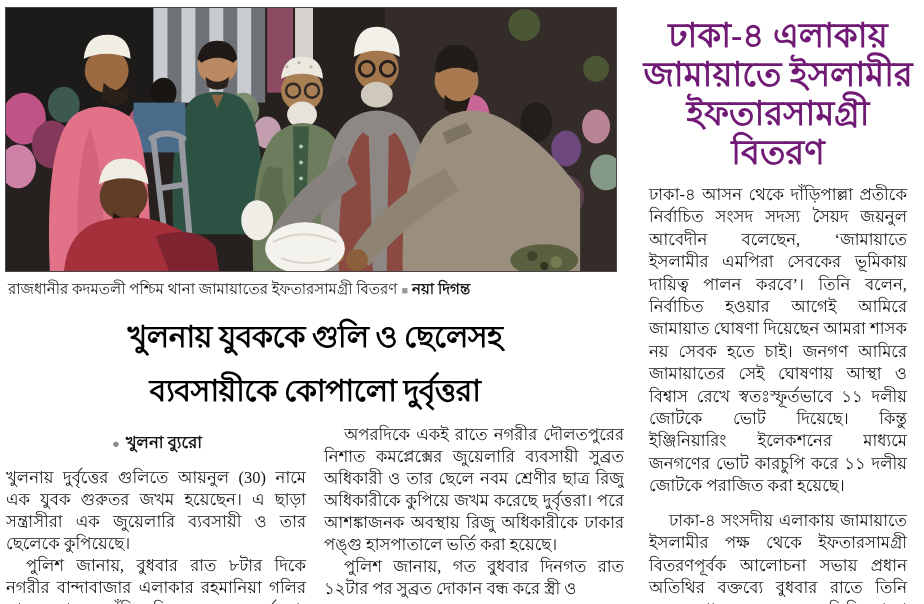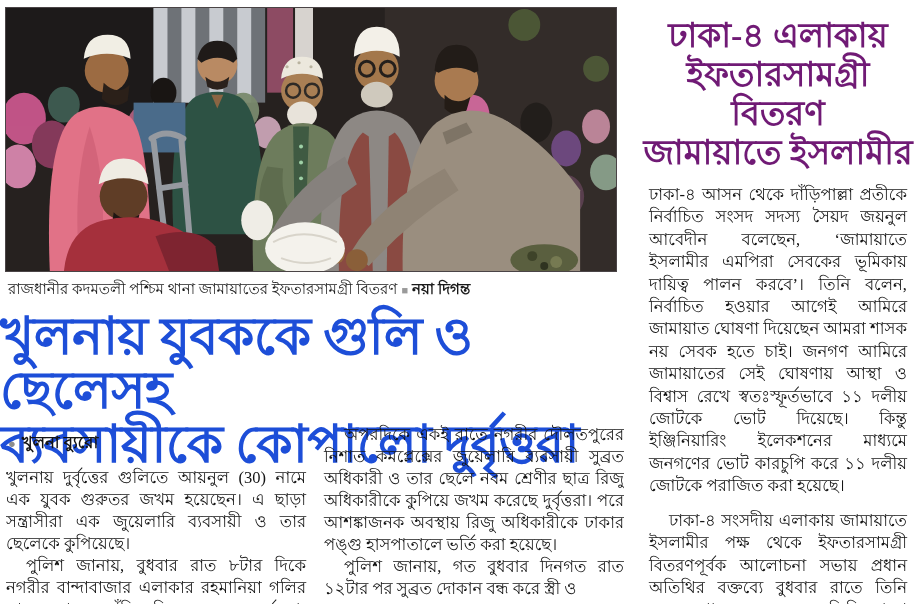--- a/index.html
+++ b/index.html
@@ -14,29 +14,29 @@
     border:1px solid #4a4446; box-sizing:border-box; background:#241f20; overflow:hidden;
   }
   .photo-frame svg{display:block; width:100%; height:100%;}
   .photo-caption{
     position:absolute; left:8px; top:279px; width:612px;
     font-size:15px; line-height:20px; color:#1a1a1a;
   }
   .caption-square{color:#9a9a9a; font-size:11px; padding:0 4px;}
   .caption-credit{font-weight:700;}
   .left-headline{
-    position:absolute; left:0; top:310px; width:630px; 
-    font-weight:700; font-size:52px; line-height:54px; color:#1d4ed8; letter-spacing:-0.5px;
+    position:absolute; left:0; top:310px; width:630px; text-align:center;
+    font-weight:700; font-size:30px; line-height:54px; color:#000000; letter-spacing:-0.5px;
   }
   .left-body{
     position:absolute; left:6px; top:424px; width:618px; height:180px;
     overflow:hidden; display:flex; gap:18px;
   }
   .body-col{flex:1; text-align:justify; font-size:16.5px; line-height:22px; color:#141414;}
-  .byline{font-weight:700; font-size:16.5px; margin:8px 0 12px 2px; text-align:left;}
+  .byline{font-weight:700; font-size:16.5px; margin:8px 0 12px 2px; text-align:center;}
   .byline-bullet{color:#8d8d8d; font-size:13px; padding-right:6px;}
   .body-col p{margin:0;}
   .body-col p.indent{text-indent:20px;}
   
   .right-section{position:absolute; left:637px; top:0; width:282px; height:604px; overflow:hidden;}
   .right-headline{
     margin:16px 0 0 0; text-align:center; font-weight:700;
     font-size:34px; line-height:39px; color:#701a75;
   }
   .right-body{margin-top:11px; text-align:justify; font-size:16.5px; line-height:22.4px; color:#141414;}
@@ -200,22 +200,22 @@
       <div class="body-col">
         <p class="indent">অপরদিকে একই রাতে নগরীর দৌলতপুরের নিশাত কমপ্লেক্সের জুয়েলারি ব্যবসায়ী সুব্রত অধিকারী ও তার ছেলে নবম শ্রেণীর ছাত্র রিজু অধিকারীকে কুপিয়ে জখম করেছে দুর্বৃত্তরা। পরে আশঙ্কাজনক অবস্থায় রিজু অধিকারীকে ঢাকার পঙ্গু হাসপাতালে ভর্তি করা হয়েছে।</p>
         <p class="indent">পুলিশ জানায়, গত বুধবার দিনগত রাত ১২টার পর সুব্রত দোকান বন্ধ করে স্ত্রী ও</p>
       </div>
     </div>
   </div>
 
   <div class="right-section">
     <div class="right-headline">
       <div>ঢাকা-৪ এলাকায়</div>
+      <div>জামায়াতে ইসলামীর</div>
       <div>ইফতারসামগ্রী বিতরণ</div>
-      <div>জামায়াতে ইসলামীর</div>
     </div>
     <div class="right-body">
       <p>ঢাকা-৪ আসন থেকে দাঁড়িপাল্লা প্রতীকে নির্বাচিত সংসদ সদস্য সৈয়দ জয়নুল আবেদীন বলেছেন, ‘জামায়াতে ইসলামীর এমপিরা সেবকের ভূমিকায় দায়িত্ব পালন করবে’। তিনি বলেন, নির্বাচিত হওয়ার আগেই আমিরে জামায়াত ঘোষণা দিয়েছেন আমরা শাসক নয় সেবক হতে চাই। জনগণ আমিরে জামায়াতের সেই ঘোষণায় আস্থা ও বিশ্বাস রেখে স্বতঃস্ফূর্তভাবে ১১ দলীয় জোটকে ভোট দিয়েছে। কিন্তু ইঞ্জিনিয়ারিং ইলেকশনের মাধ্যমে জনগণের ভোট কারচুপি করে ১১ দলীয় জোটকে পরাজিত করা হয়েছে।</p>
       <p class="indent"><span>ঢাকা-৪ সংসদীয় এলাকায় জামায়াতে ইসলামীর পক্ষ থেকে ইফতারসামগ্রী বিতরণপূর্বক আলোচনা সভায় প্রধান অতিথির বক্তব্যে বুধবার রাতে তিনি এসব কথা বলেন। এ সময় তিনি আরো বলেন, এই ইফতারসামগ্রী রাষ্ট্রীয় কোষাগার থেকে নয় জামায়াতে ইসলামীর দলীয় অর্থায়নে উপহার হিসেবে প্রদান করা হচ্ছে। তিনি বলেন, জামায়াতে ইসলামী প্রতিষ্ঠালগ্ন থেকে অদ্যাবধি সমাজসেবার অংশ হিসেবে ব্যাপকভিত্তিক সামাজিক</span></p>
     </div>
   </div>
 
 </div>
 
 </body></html>

